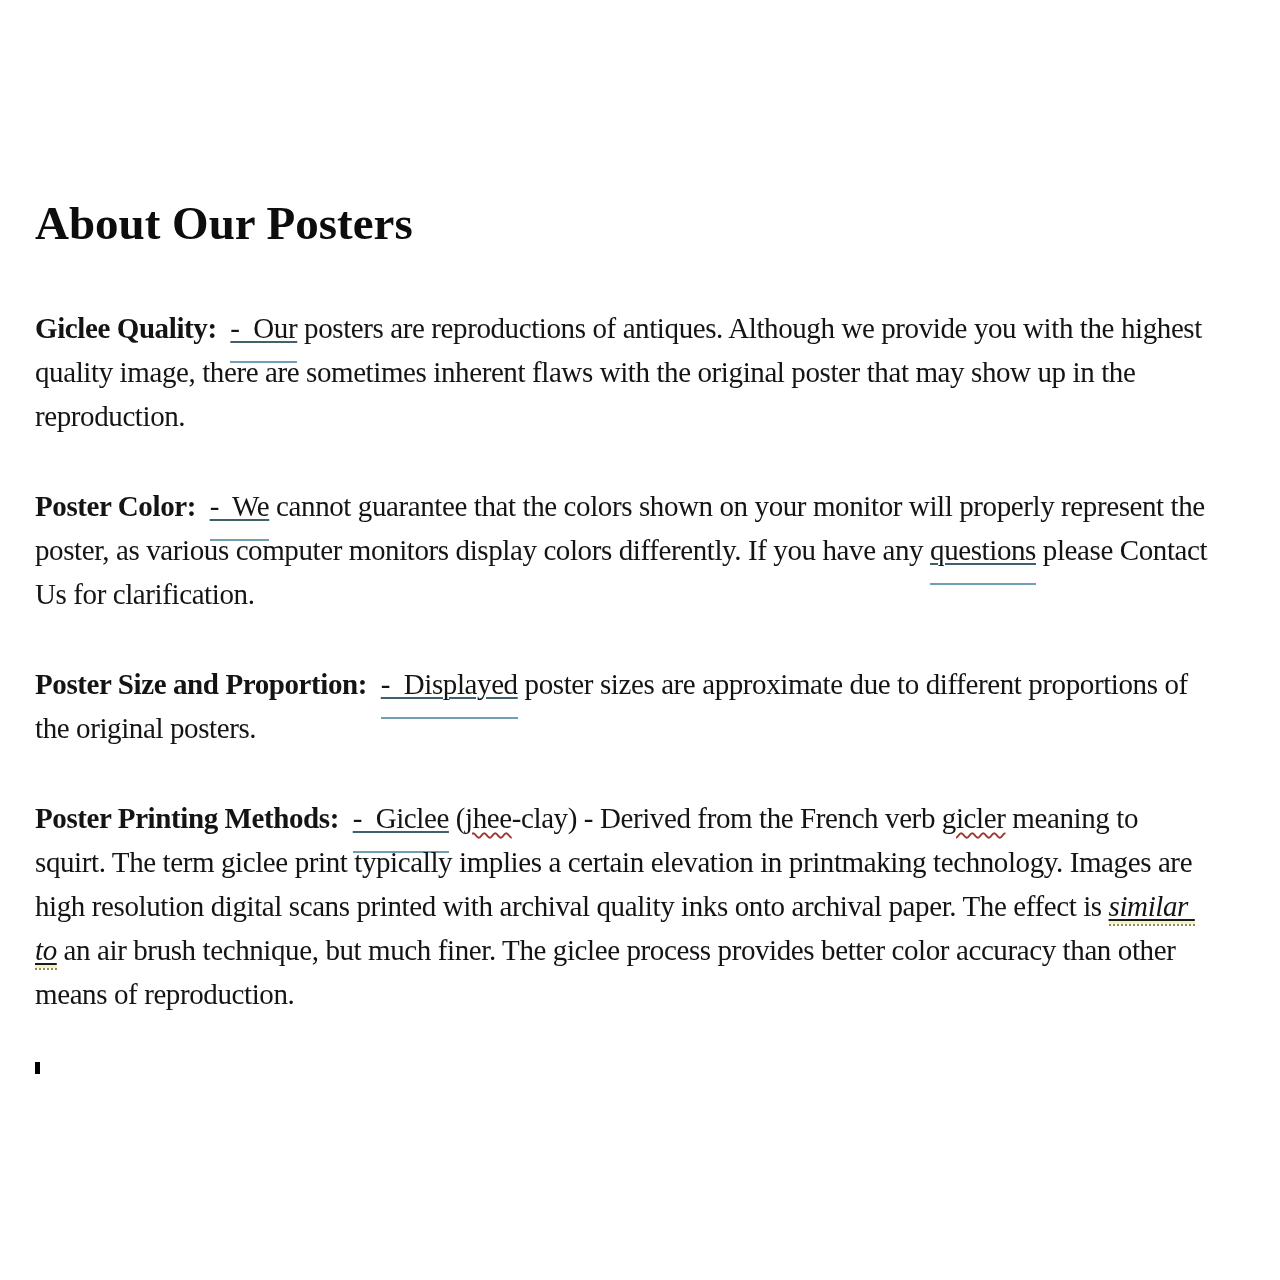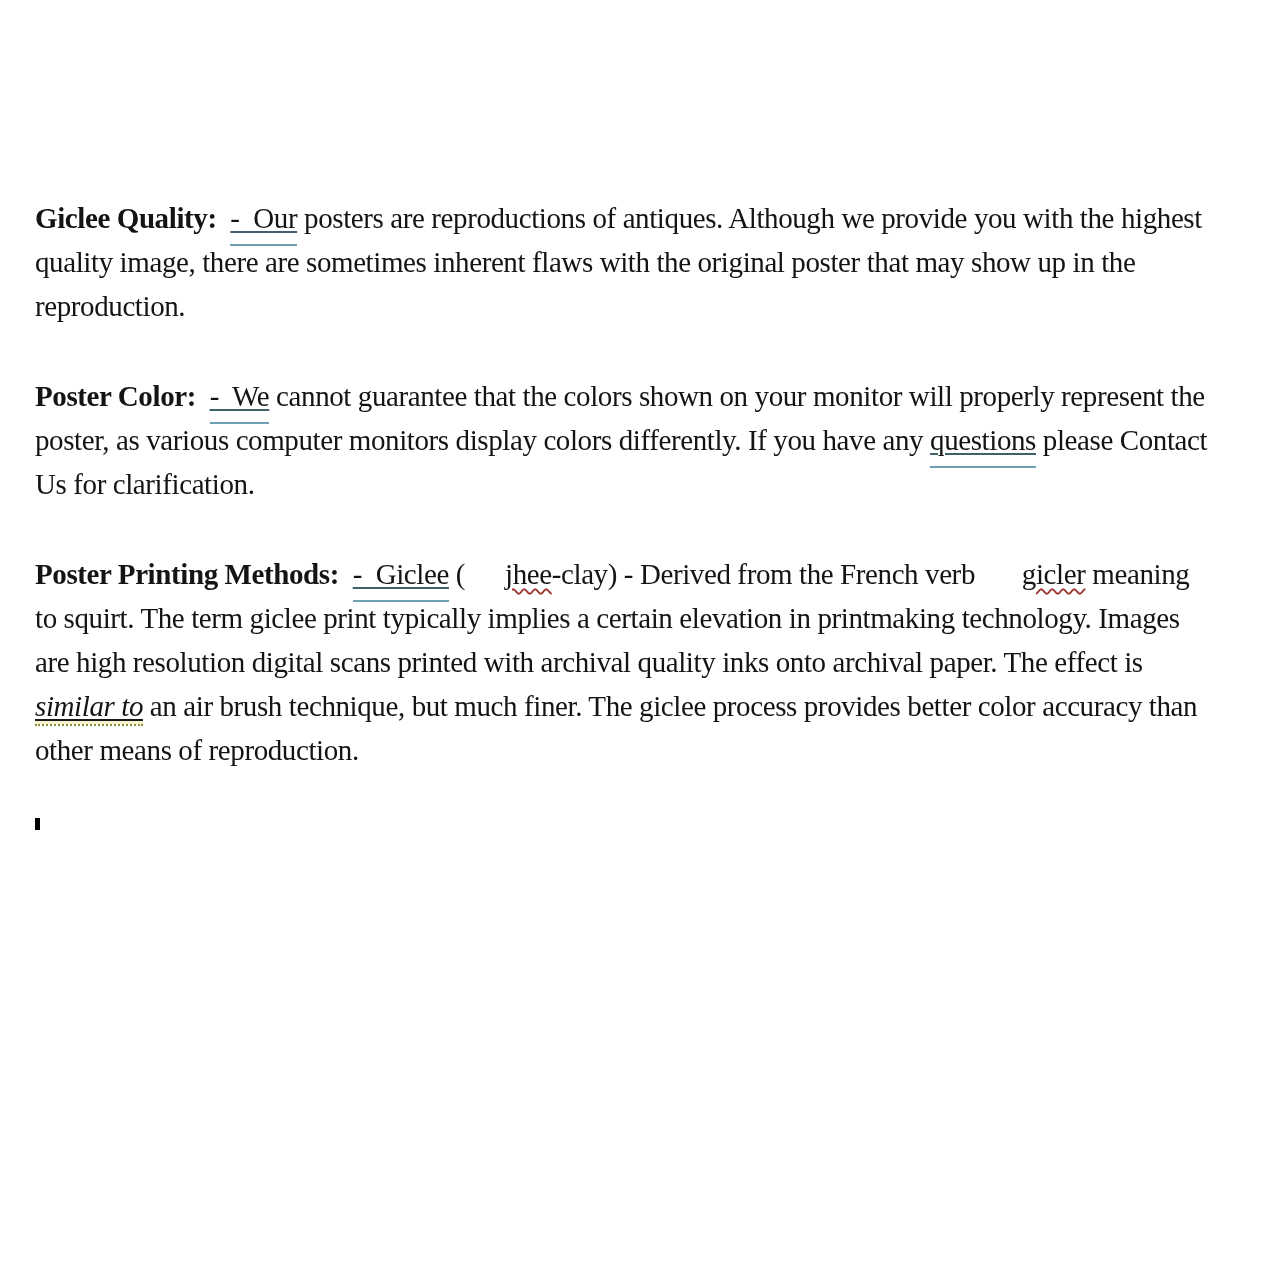--- a/index.html
+++ b/index.html
@@ -34,30 +34,29 @@
     white-space: pre-wrap;
     letter-spacing: -0.4px;
   }
   .seg.bold { font-weight: bold; }
   .seg.dlink {
     text-decoration: underline;
     text-decoration-color: var(--underline-top, #3e616b);
     text-decoration-thickness: 2px;
     text-underline-offset: 3px;
     border-bottom: 2px solid var(--underline-bottom, #6e9fb5);
-    padding-bottom: 10px;
+    padding-bottom: 17px;
     cursor: pointer;
   }
   .seg.wavy {
     text-decoration: underline;
     text-decoration-style: wavy;
     text-decoration-color: var(--spellcheck-wavy, #9c3832);
     text-decoration-thickness: 1.5px;
     text-underline-offset: 4px;
-    margin-left: 40px;
   }
   .seg.grammar {
     text-decoration: underline;
     text-decoration-thickness: 2px;
     text-decoration-color: #1a1a1a;
     text-underline-offset: 3px;
     border-bottom: 2px dotted var(--grammar-dotted, #8f8f3f);
     padding-bottom: 2px;
     background: linear-gradient(rgba(244,238,190,0.85), rgba(244,238,190,0.85)) left bottom / 100% 3px no-repeat;
     font-style: italic;
@@ -66,19 +65,21 @@
     width: 5px;
     height: 12px;
     background: #000;
     margin: 0;
   }
 </style>
 </head>
 <body>
 
 <div class="page">
+  <h1 class="title">About Our Posters</h1>
   <div>
       <p class="para"><span class="seg bold">Giclee Quality:</span><span class="seg plain">  </span><span class="seg dlink">-  Our</span><span class="seg plain"> posters are reproductions of antiques. Although we provide you with the highest quality image, there are sometimes inherent flaws with the original poster that may show up in the reproduction.</span></p>
       <p class="para"><span class="seg bold">Poster Color:</span><span class="seg plain">  </span><span class="seg dlink">-  We</span><span class="seg plain"> cannot guarantee that the colors shown on your monitor will properly represent the poster, as various computer monitors display colors differently. If you have any </span><span class="seg dlink">questions</span><span class="seg plain"> please Contact Us for clarification.</span></p>
+      <p class="para"><span class="seg bold">Poster Size and Proportion:</span><span class="seg plain">  </span><span class="seg dlink">-  Displayed</span><span class="seg plain"> poster sizes are approximate due to different proportions of the original posters.</span></p>
       <p class="para"><span class="seg bold">Poster Printing Methods:</span><span class="seg plain">  </span><span class="seg dlink">-  Giclee</span><span class="seg plain"> (</span><span class="seg wavy">jhee</span><span class="seg plain">-clay) - Derived from the French verb </span><span class="seg wavy">gicler</span><span class="seg plain"> meaning to squirt. The term giclee print typically implies a certain elevation in printmaking technology. Images are high resolution digital scans printed with archival quality inks onto archival paper. The effect is </span><span class="seg grammar">similar to</span><span class="seg plain"> an air brush technique, but much finer. The giclee process provides better color accuracy than other means of reproduction.</span></p>
     </div>
   <div class="cursor-mark"></div>
 </div>
 
 </body></html>

